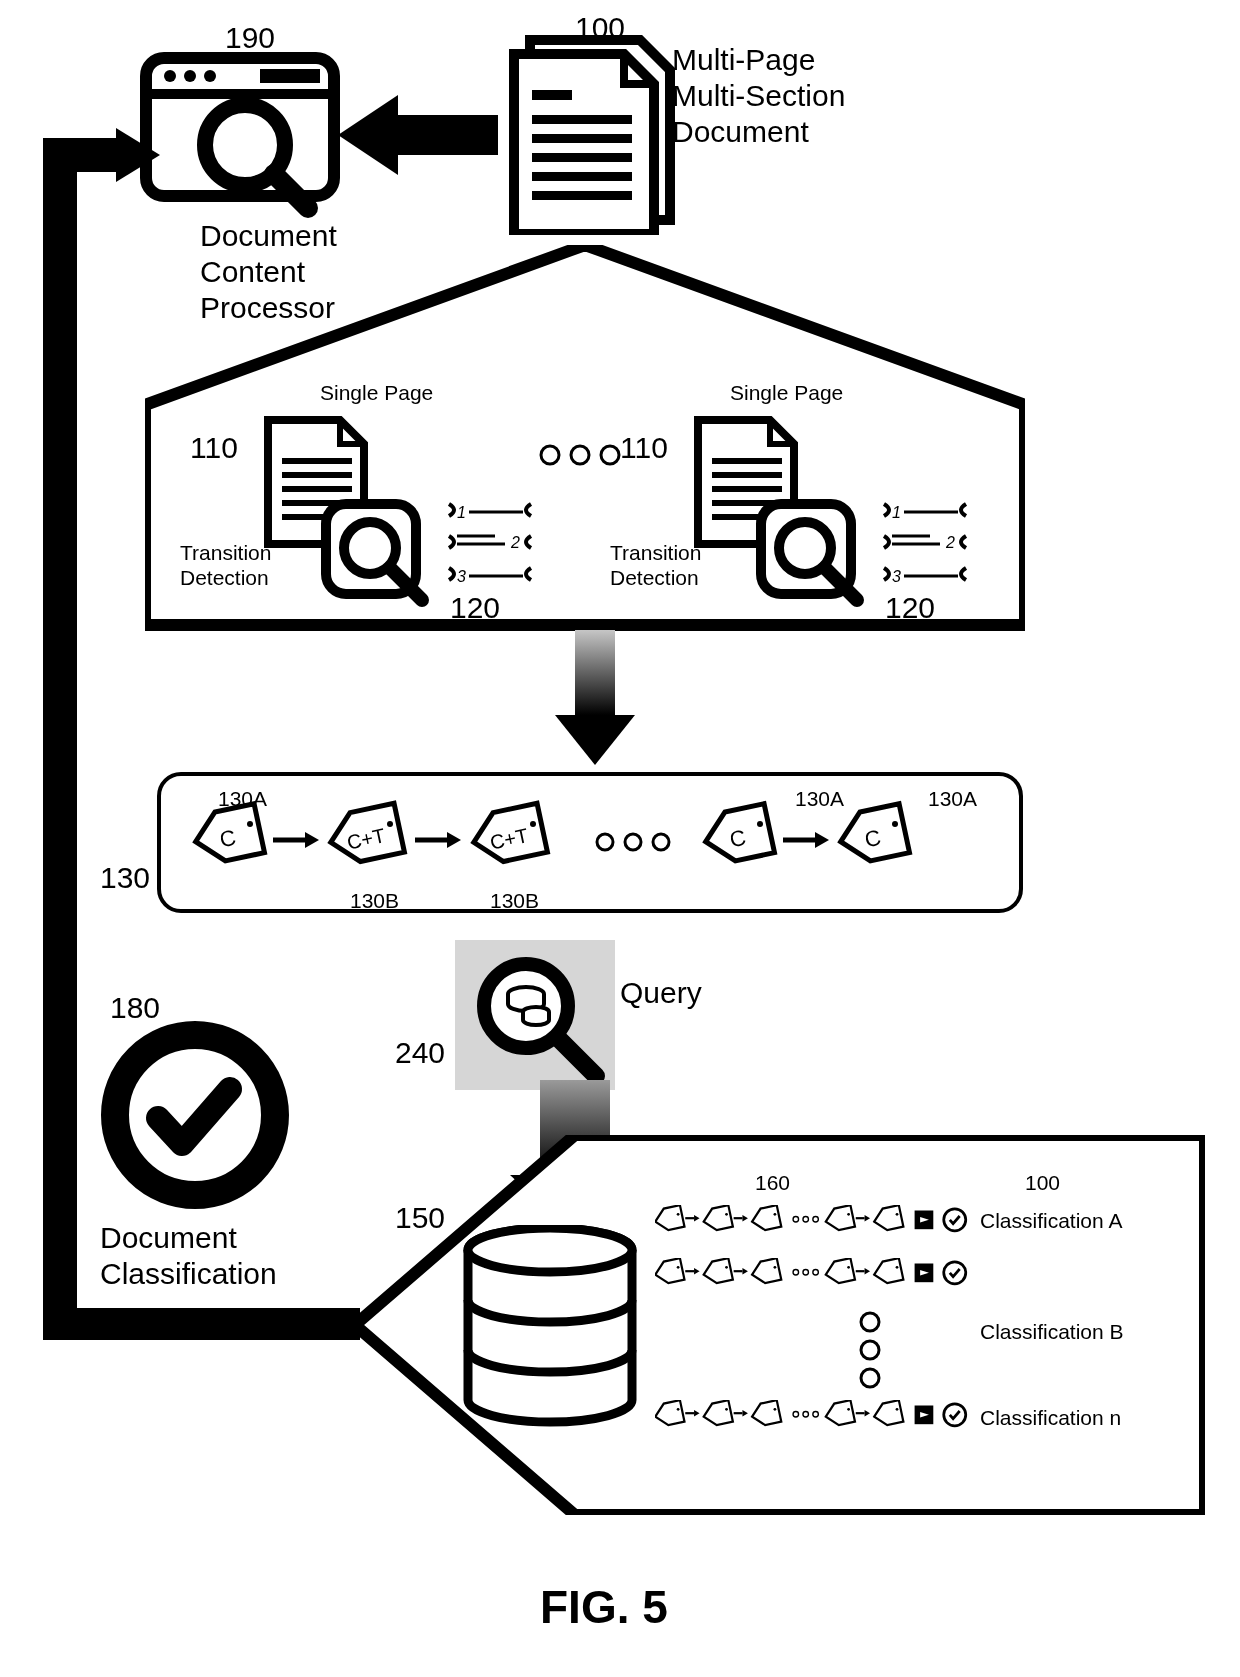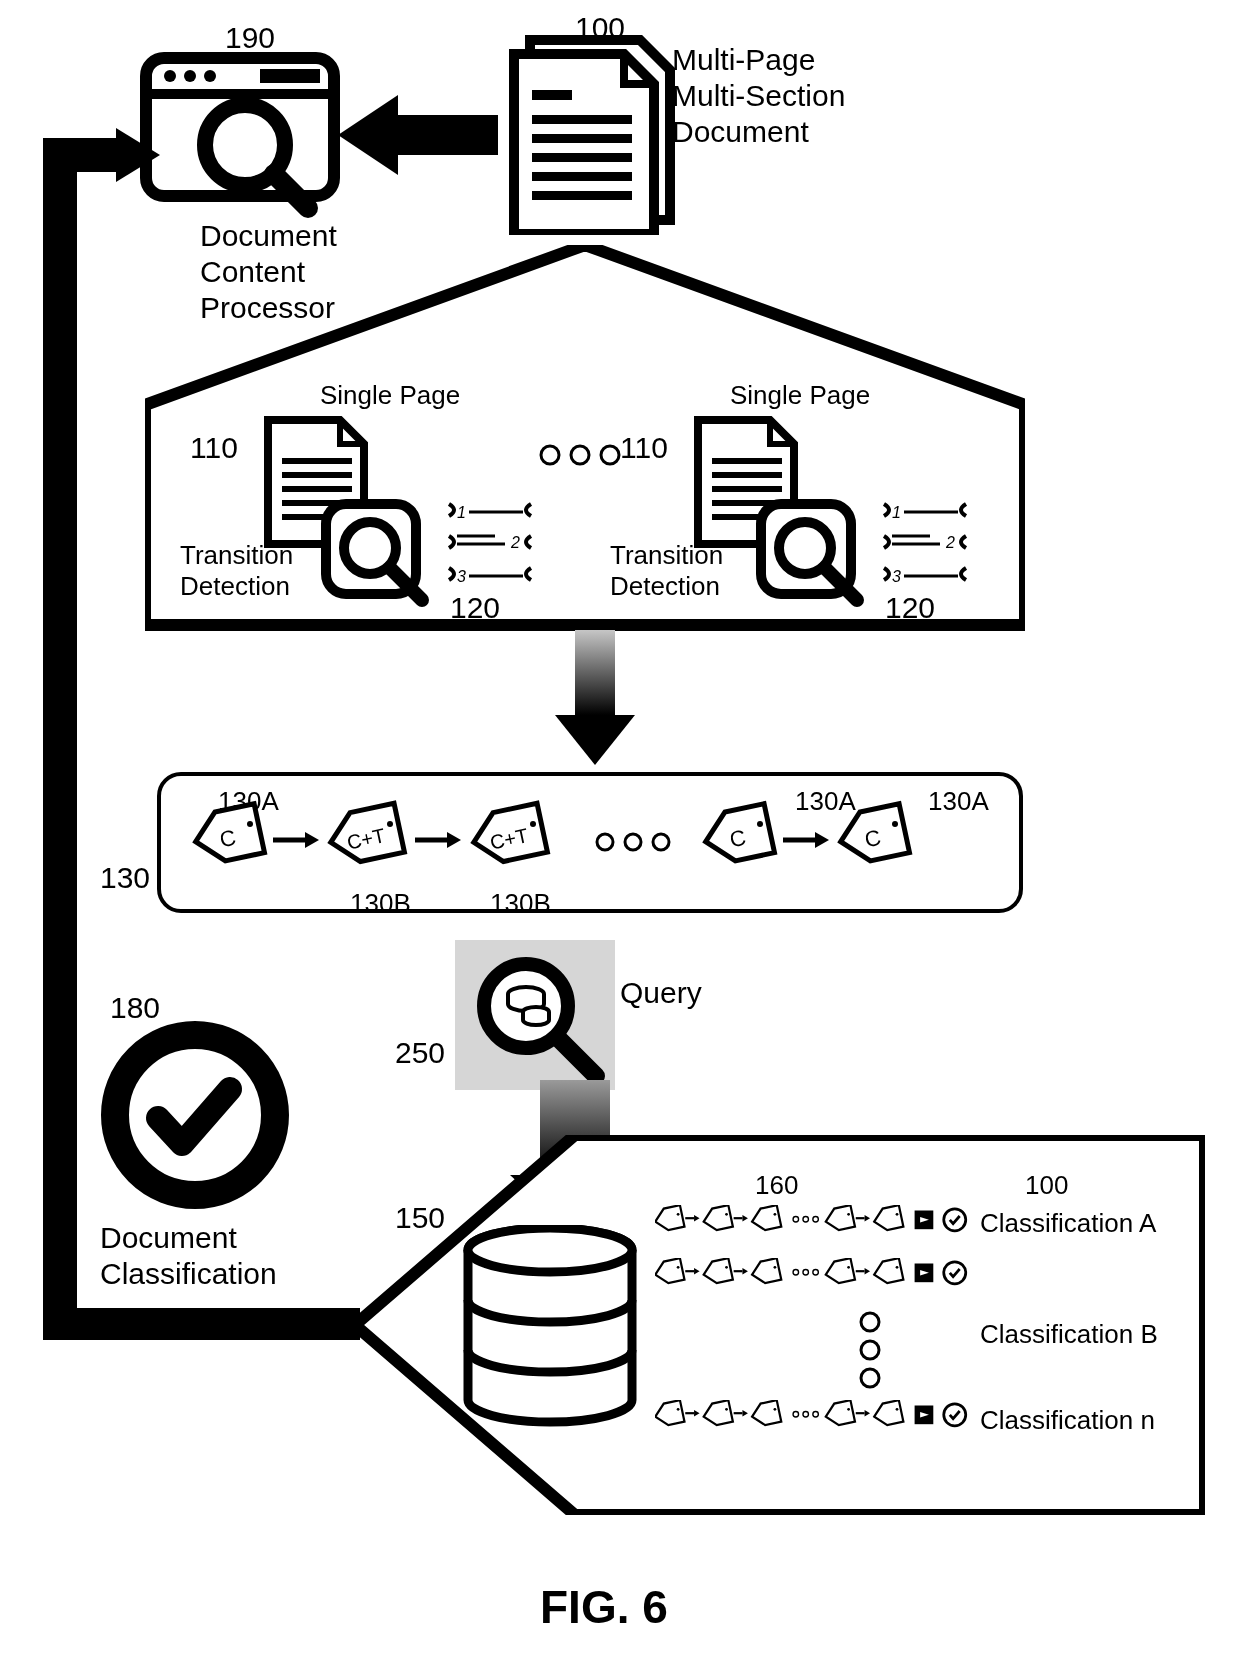--- a/index.html
+++ b/index.html
@@ -16,21 +16,21 @@
     background: #fff;
   }
   .label {
     position: absolute;
     font-size: 30px;
     line-height: 1.2;
     white-space: pre;
   }
   .small-label {
     position: absolute;
-    font-size: 26px;
+    font-size: 21px;
     line-height: 1.2;
     white-space: pre;
   }
   .fig {
     position: absolute;
     font-size: 46px;
     font-weight: bold;
   }
   svg { position: absolute; }
 </style>
@@ -242,21 +242,21 @@
 <svg style="left:470px; top:950px;" width="140" height="140" viewBox="0 0 140 140">
   <circle cx="56" cy="56" r="42" fill="#fff" stroke="#000" stroke-width="14"></circle>
 
   <ellipse cx="56" cy="44" rx="18" ry="7" fill="#fff" stroke="#000" stroke-width="4"></ellipse>
   <path d="M38 44 v10 a18 7 0 0 0 36 0 v-10" fill="#fff" stroke="#000" stroke-width="4"></path>
   <ellipse cx="66" cy="62" rx="13" ry="5" fill="#fff" stroke="#000" stroke-width="4"></ellipse>
   <path d="M53 62 v8 a13 5 0 0 0 26 0 v-8" fill="#fff" stroke="#000" stroke-width="4"></path>
   <line x1="88" y1="88" x2="126" y2="126" stroke="#000" stroke-width="18" stroke-linecap="round"></line>
 </svg>
 <div class="label" style="left:620px; top:975px;">Query</div>
-<div class="label" style="left:395px; top:1035px;">250</div>
+<div class="label" style="left:395px; top:1035px;">240</div>
 
 <svg style="left:500px; top:1080px;" width="150" height="160">
   <defs>
     <linearGradient id="gfade2" x1="0" y1="0" x2="0" y2="1">
       <stop offset="0" stop-color="#9a9a9a"></stop>
       <stop offset="1" stop-color="#000"></stop>
     </linearGradient>
   </defs>
   <rect x="40" y="0" width="70" height="95" fill="url(#gfade2)"></rect>
   <polygon points="10,95 140,95 75,155" fill="#000"></polygon>
@@ -427,15 +427,15 @@
   <path d="M58 98 l24 26 l48 -55" fill="none" stroke="#000" stroke-width="24" stroke-linecap="round" stroke-linejoin="round"></path>
 </svg>
 <div class="label" style="left:100px; top:1220px;">Document
 Classification</div>
 
 <svg style="left:20px; top:80px;" width="370" height="1260">
   <path d="M340 1245 L40 1245 L40 75 L100 75" fill="none" stroke="#000" stroke-width="34" stroke-linejoin="miter"></path>
   <polygon points="96,48 96,102 140,75" fill="#000"></polygon>
 </svg>
 
-<div class="fig" style="left:540px; top:1580px;">FIG. 6</div>
+<div class="fig" style="left:540px; top:1580px;">FIG. 5</div>
 
 </div>
 
 </body></html>

